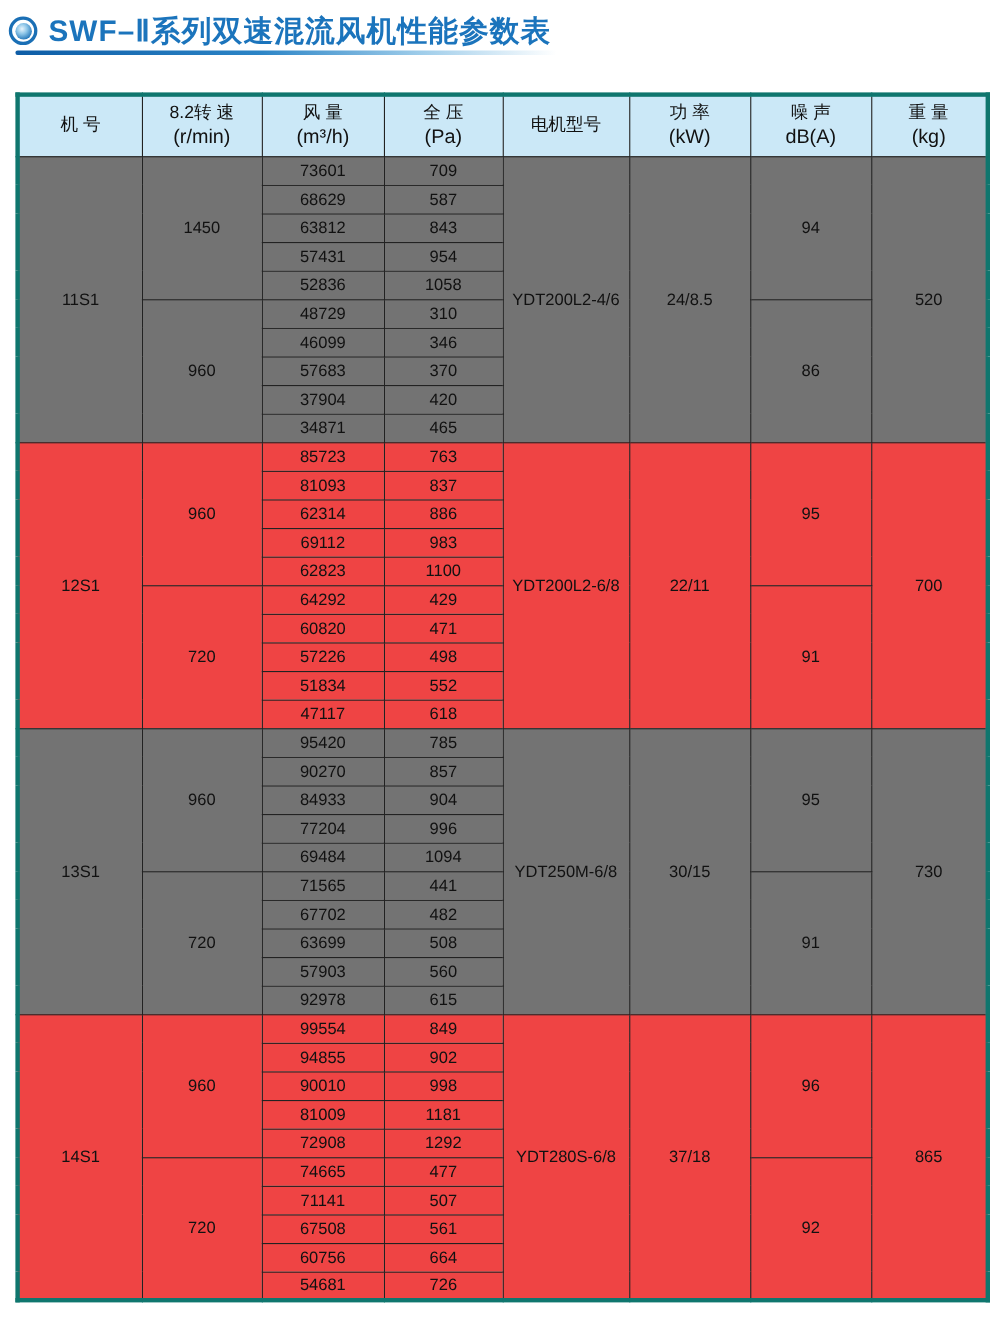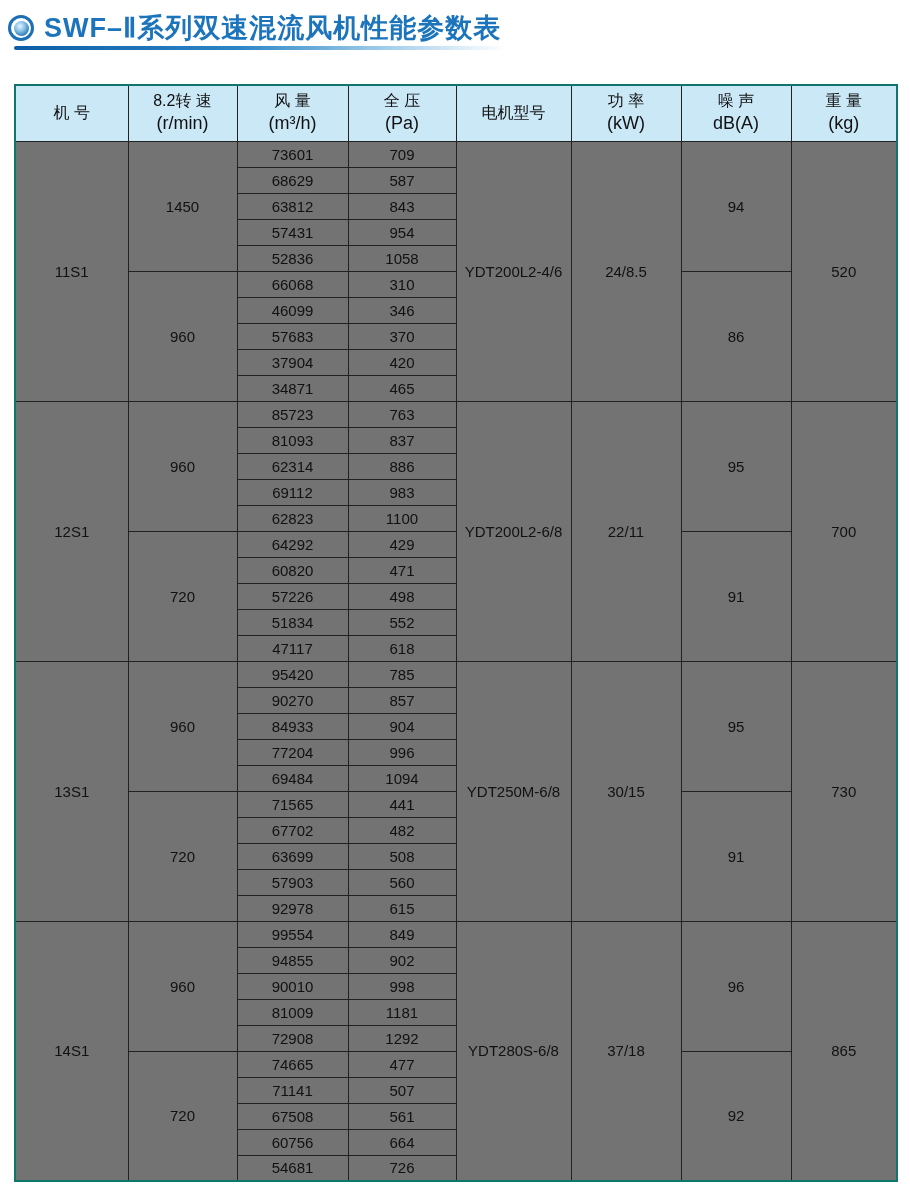--- a/index.html
+++ b/index.html
@@ -43,31 +43,31 @@
     border-collapse: collapse;
     table-layout: fixed;
     font-size: 15px; color: #111111;
   }
   table.spec td, table.spec th {
     border: 1px solid #222222;
     text-align: center; vertical-align: middle;
     padding: 0;
     font-weight: normal;
   }
-  table.spec { border: 2px solid #0f766e; }
+  table.spec { border: 4px solid #0f766e; }
   thead th {
     height: 56px;
     background: #cbe8f7;
     font-size: 16px;
     line-height: 1.3;
     border-bottom: 2px solid #111111;
   }
   thead th .unit { font-size: 18px; }
   tbody td { height: 26px; }
-  tr.grp-blue td { background: #737373; }
+  tr.grp-blue td { background: #ef4444; }
   tr.grp-white td { background: #737373; }
 </style>
 </head>
 <body>
 
 <div class="page">
 
   <div class="title-bar">
     <span class="bullet">
       <span class="bullet-core"></span>
@@ -143,21 +143,21 @@
         <tr class="grp-white">
           <td>57431</td>
           <td>954</td>
         </tr>
         <tr class="grp-white">
           <td>52836</td>
           <td>1058</td>
         </tr>
         <tr class="grp-white">
           <td rowspan="5">960</td>
-          <td>66068</td>
+          <td>48729</td>
           <td>310</td>
           <td rowspan="5">86</td>
         </tr>
         <tr class="grp-white">
           <td>46099</td>
           <td>346</td>
         </tr>
         <tr class="grp-white">
           <td>57683</td>
           <td>370</td>

